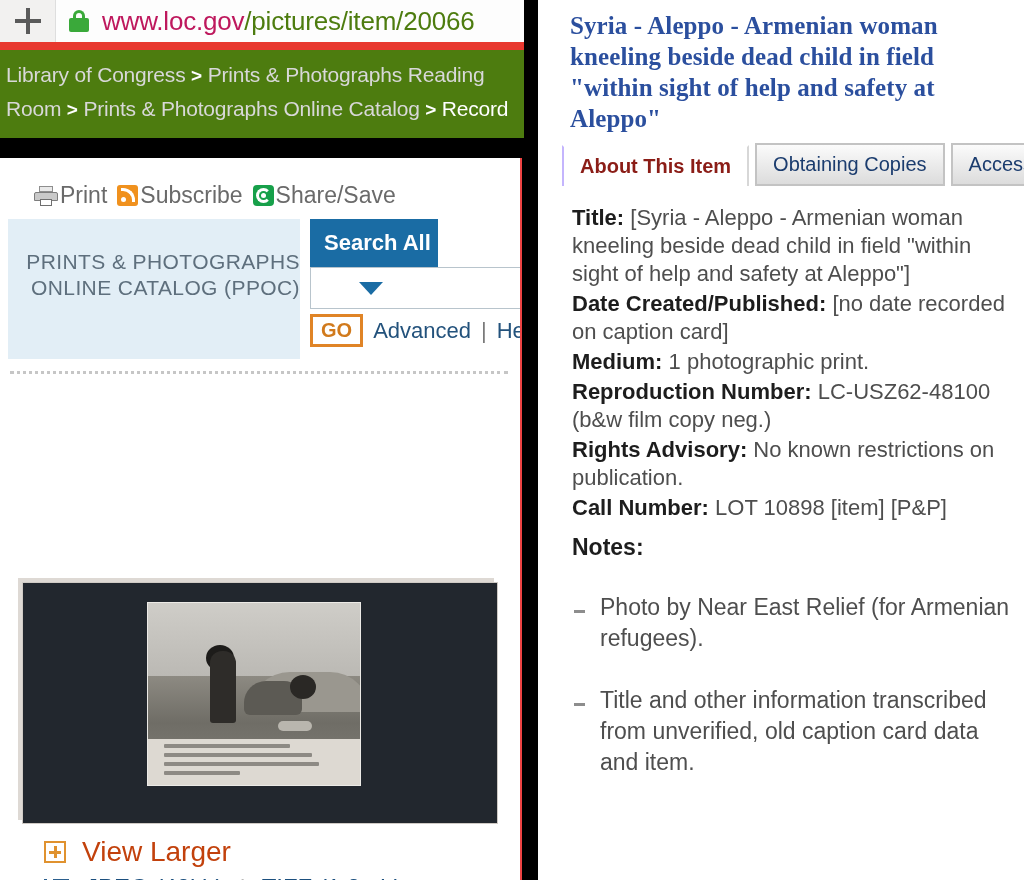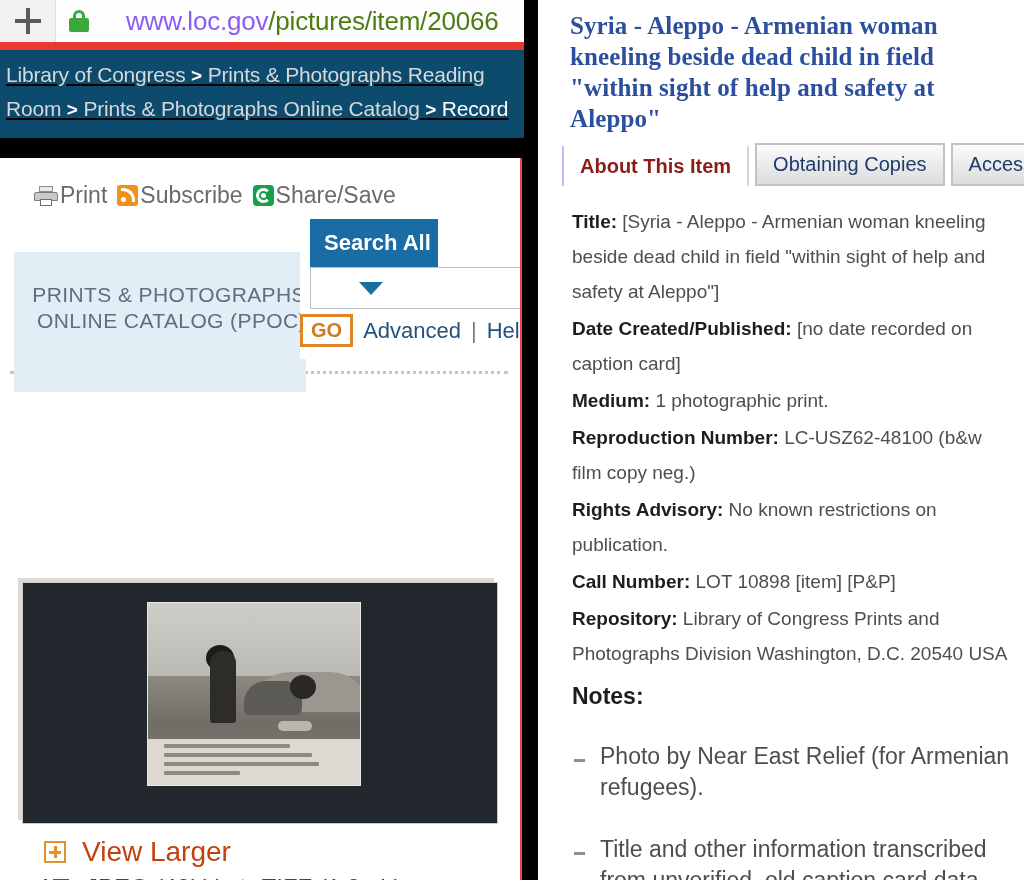--- a/index.html
+++ b/index.html
@@ -45,28 +45,28 @@
   .lock-icon .shackle {
     position: absolute; left: 5px; top: 1px; width: 12px; height: 12px;
     border: 3px solid #3aa93a; border-bottom: none;
     border-radius: 7px 7px 0 0;
   }
   .lock-icon .body {
     position: absolute; left: 1px; top: 9px; width: 20px; height: 14px;
     background: #3aa93a; border-radius: 2px;
   }
   #url-text { font-size: 26px; letter-spacing: -0.2px; line-height: 1; }
-  #url-host { color: #8b5cf6; font-weight: 400; margin-left: 24px; }
+  #url-host { color: #be185d; font-weight: 400; }
   #url-path { color: #4d7c0f; }
 
   #redbar { height: 8px; width: 524px; background: #e8382f; }
 
   
   #breadcrumb-band {
-    background: #0c4a6e; padding: 8px 6px 12px 6px; width: 524px; text-decoration: underline;
+    background: #4d7c0f; padding: 8px 6px 12px 6px; width: 524px;
   }
   #breadcrumb {
     color: #d8d8d8; font-size: 21px; line-height: 33px; letter-spacing: -0.2px;
   }
   #breadcrumb .sep { color: #ffffff; font-weight: bold; font-size: 19px; }
   #breadcrumb .cur { color: #ffffff; }
 
   
   #page-body {
     position: absolute; left: 0; top: 158px; width: 522px; height: 722px;
@@ -101,44 +101,43 @@
   .share-icon { width: 21px; height: 21px; background: #17a04a; border-radius: 4px; position: relative; display:inline-block;}
   .share-icon .ring {
     position:absolute; left:3px; top:3px; width:15px; height:15px;
     border:3px solid #fff; border-radius:50%; border-right-color: transparent;
   }
   .share-icon .dot { position:absolute; left:8px; top:8px; width:5px; height:5px; background:#fff; border-radius:50%;}
 
   
   #ppoc-block { position: relative; width: 522px; height: 140px; }
   #ppoc-left {
-    position: absolute; left: 14px; top: 0; width: 292px; height: 140px;
+    position: absolute; left: 8px; top: 0; width: 292px; height: 140px;
     background: #e2eef6;
-    margin-top: 33px;
   }
   #ppoc-title {
     padding: 30px 0 0 18px; font-size: 21px; line-height: 26px;
     color: #5e6f7d; letter-spacing: 0.4px; font-weight: 500;
   }
   #ppoc-right { position: absolute; left: 300px; top: 0; width: 222px; height: 140px; background:#fff;}
   #search-all-tab {
     position: absolute; left: 10px; top: 0; width: 128px; height: 48px;
     background: #1a6ca4; color: #fff; font-size: 22px; font-weight: bold;
     display: flex; align-items: center; padding-left: 14px; cursor: pointer;
   }
   #search-field {
     position: absolute; left: 10px; top: 48px; width: 212px; height: 42px;
     background: #fff; border: 1px solid #b8c4cc; display:flex; align-items:center;
   }
   #search-caret {
     margin-left: 48px; width: 0; height: 0;
     border-left: 12px solid transparent; border-right: 12px solid transparent;
     border-top: 13px solid #1a6ca4;
   }
-  #go-row { position: absolute; left: 0; top: 95px; display: flex; align-items: center; gap: 10px;}
+  #go-row { position: absolute; left: 10px; top: 95px; display: flex; align-items: center; gap: 10px;}
   #go-btn {
     border: 3px solid #e08426; color: #d17a1c; font-weight: bold; font-size: 20px;
     padding: 3px 8px 4px 8px; background: #fff; cursor: pointer; line-height: 1;
   }
   .adv-link { font-size: 22px; color: #23527c; cursor: pointer; }
   .pipe { color: #7a7a7a; font-size: 22px; }
 
   #dotted-sep {
     margin: 12px 10px 0 10px; border-top: 3px dotted #c6c6c6; width: 498px;
   }
@@ -219,21 +218,21 @@
     border-left: 2px solid #c4b5fd; border-right: 2px solid #d7d7d7;
     border-top: 2px solid #fff;
   }
   .tab.inactive {
     color: #1b3c6e; background: linear-gradient(#fbfbfb, #dcdcdc);
     border: 2px solid #c3c3c3; margin-left: 6px;
   }
   #meta {
     padding: 18px 8px 0 34px; width: 486px;
   }
-  .field { font-size: 19px; line-height: 35px; color: #4e4e4e; margin-bottom: 2px; }
+  .field { font-size: 22px; line-height: 28px; color: #4e4e4e; margin-bottom: 2px; }
   .field .k { color: #1d1d1d; font-weight: bold; }
   .sect-head { font-size: 23px; font-weight: bold; color:#1d1d1d; margin-top: 12px; }
   ul.notes { list-style: none; margin: 12px 0 0 0; padding: 0; }
   ul.notes li {
     position: relative; padding-left: 28px; margin-bottom: 14px;
     font-size: 23px; line-height: 31px; color: #4e4e4e; margin-top: 31px;
   }
   ul.notes li::before {
     content: ""; position: absolute; left: 2px; top: 18px;
     width: 11px; height: 3px; background: #8d8d8d;
@@ -386,24 +385,20 @@
         <span>LC-USZ62-48100 (b&amp;w film copy neg.)</span>
       </div>
       <div class="field">
         <span class="k">Rights Advisory:</span>
         <span>No known restrictions on publication.</span>
       </div>
       <div class="field">
         <span class="k">Call Number:</span>
         <span>LOT 10898 [item] [P&amp;P]</span>
       </div>
-      <div class="field">
-        <span class="k">Repository:</span>
-        <span>Library of Congress Prints and Photographs Division Washington, D.C. 20540 USA</span>
-      </div>
 
       <div class="sect-head">Notes:</div>
       <ul class="notes">
         <li>Photo by Near East Relief (for Armenian refugees).</li>
         <li>Title and other information transcribed from unverified, old caption card data and item.</li>
 
       </ul>
 
     </div>
   </div>

